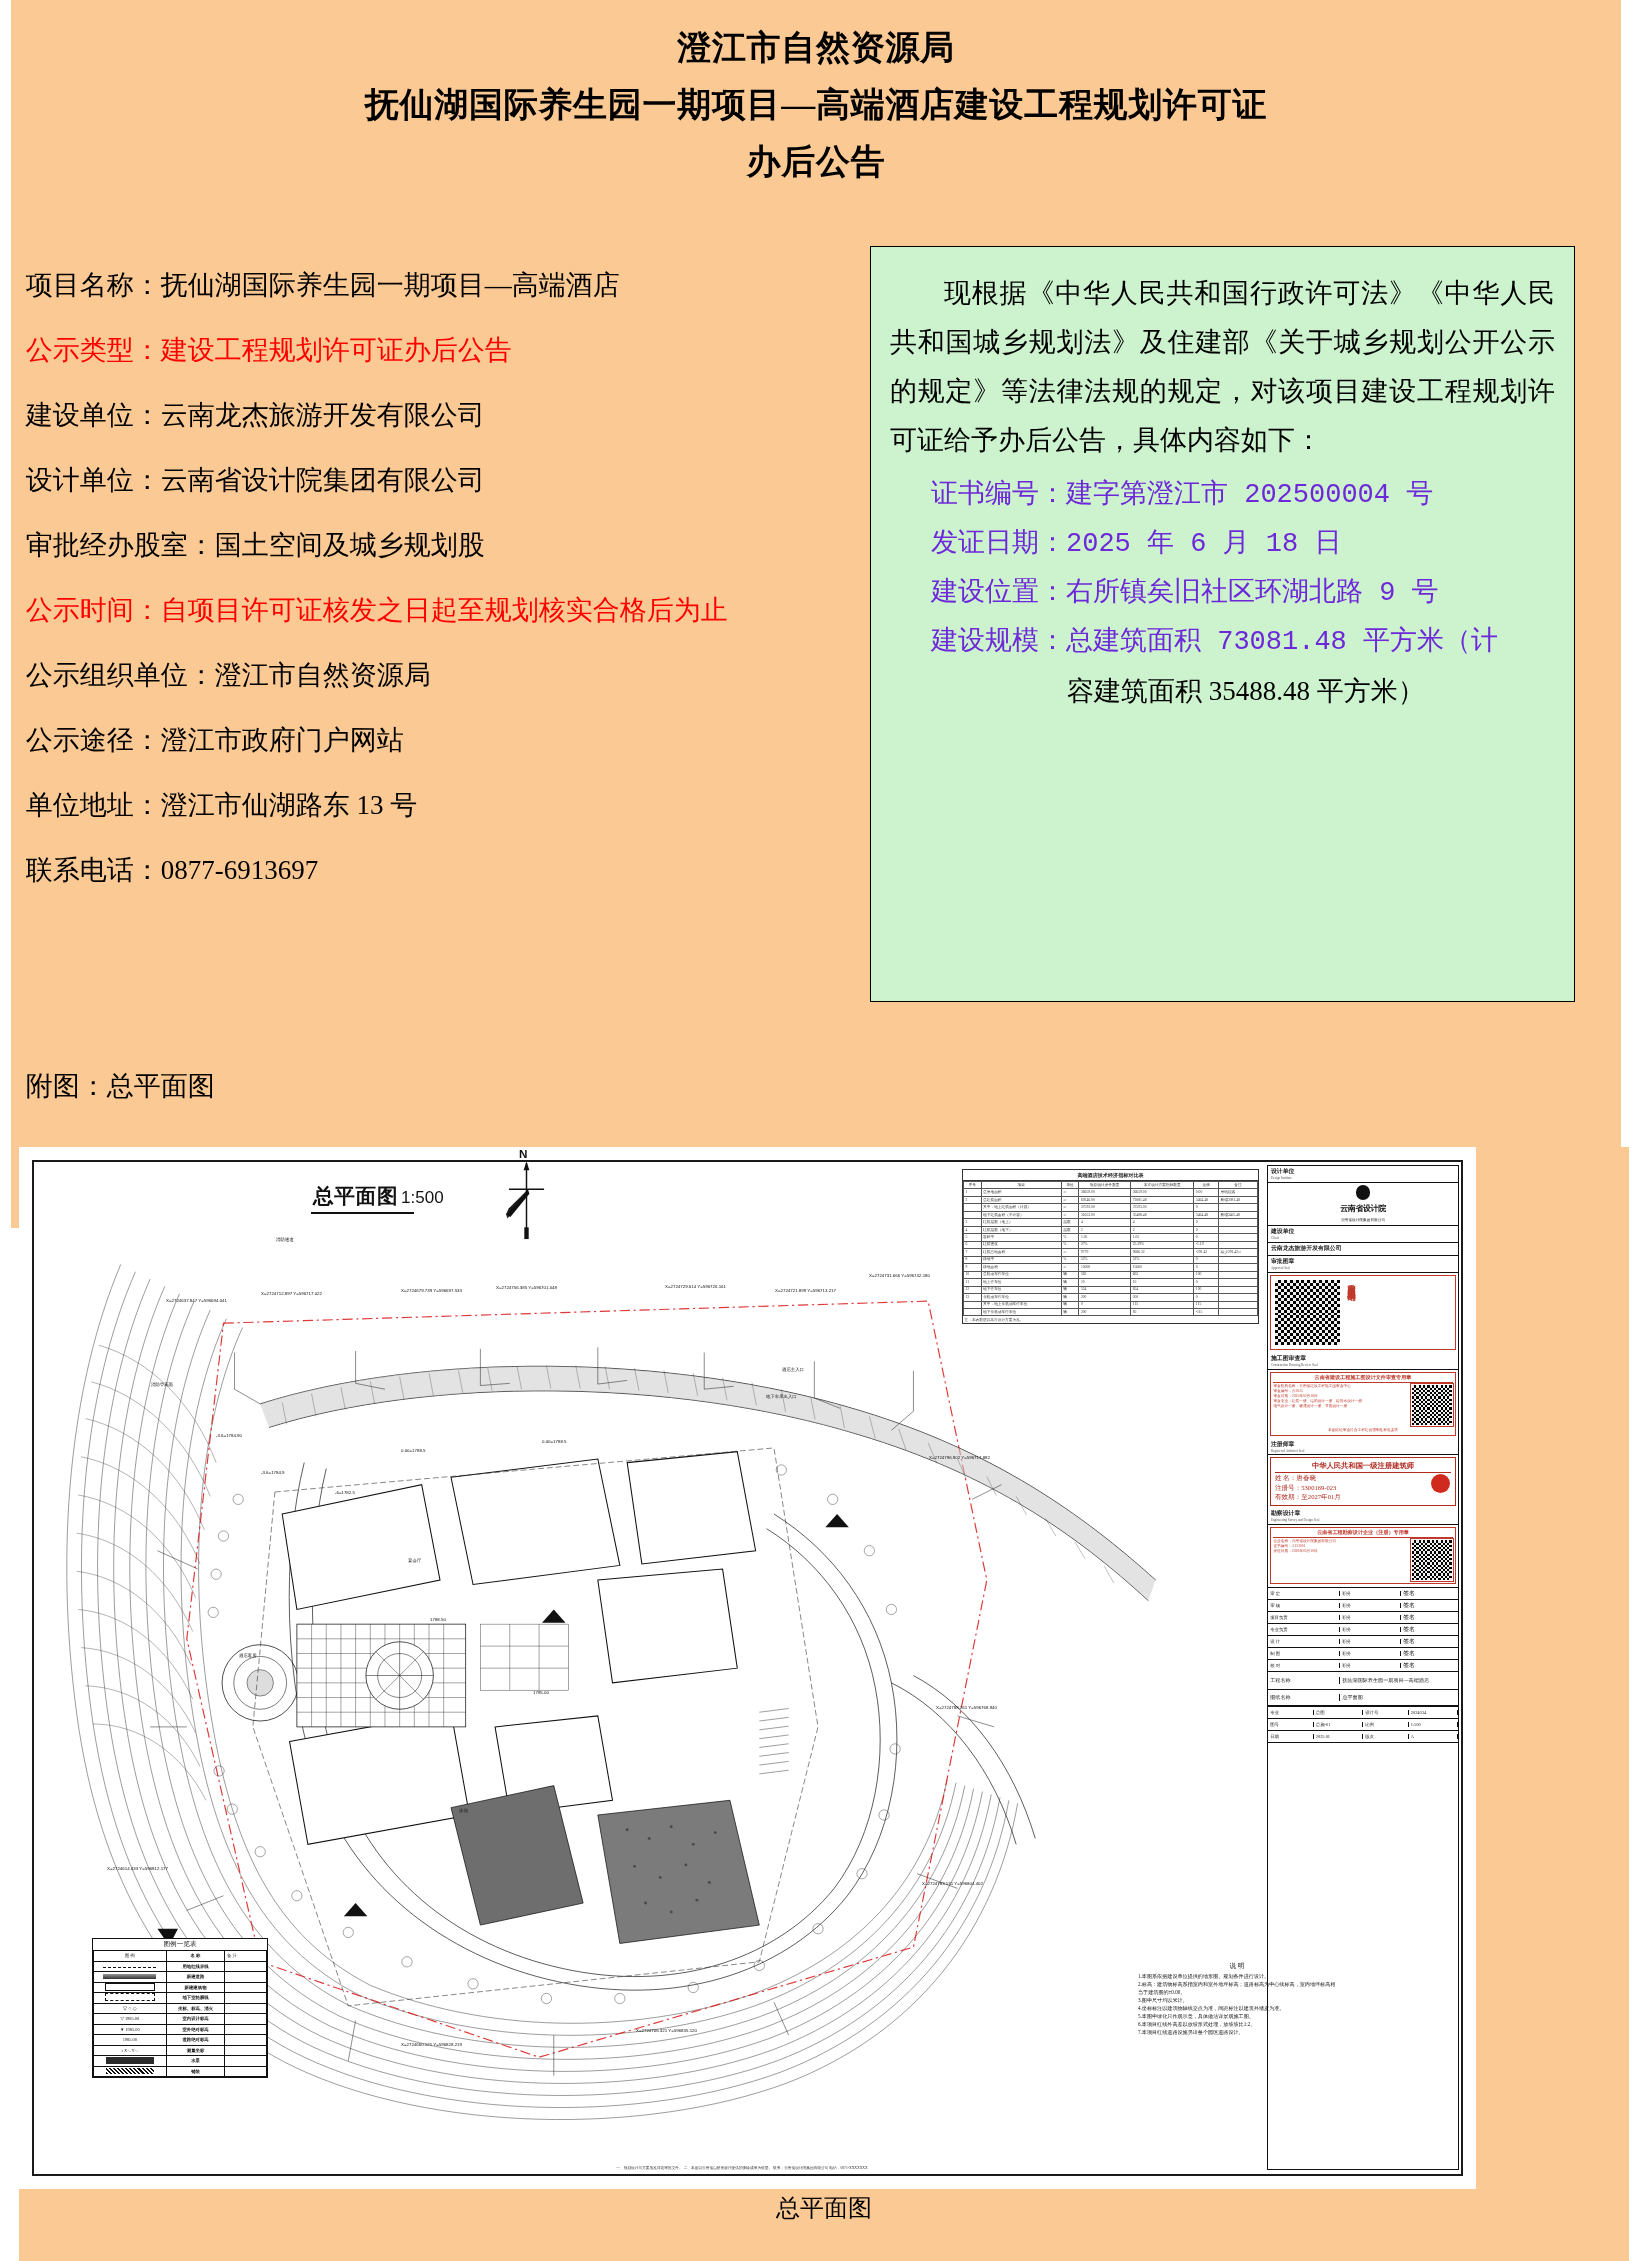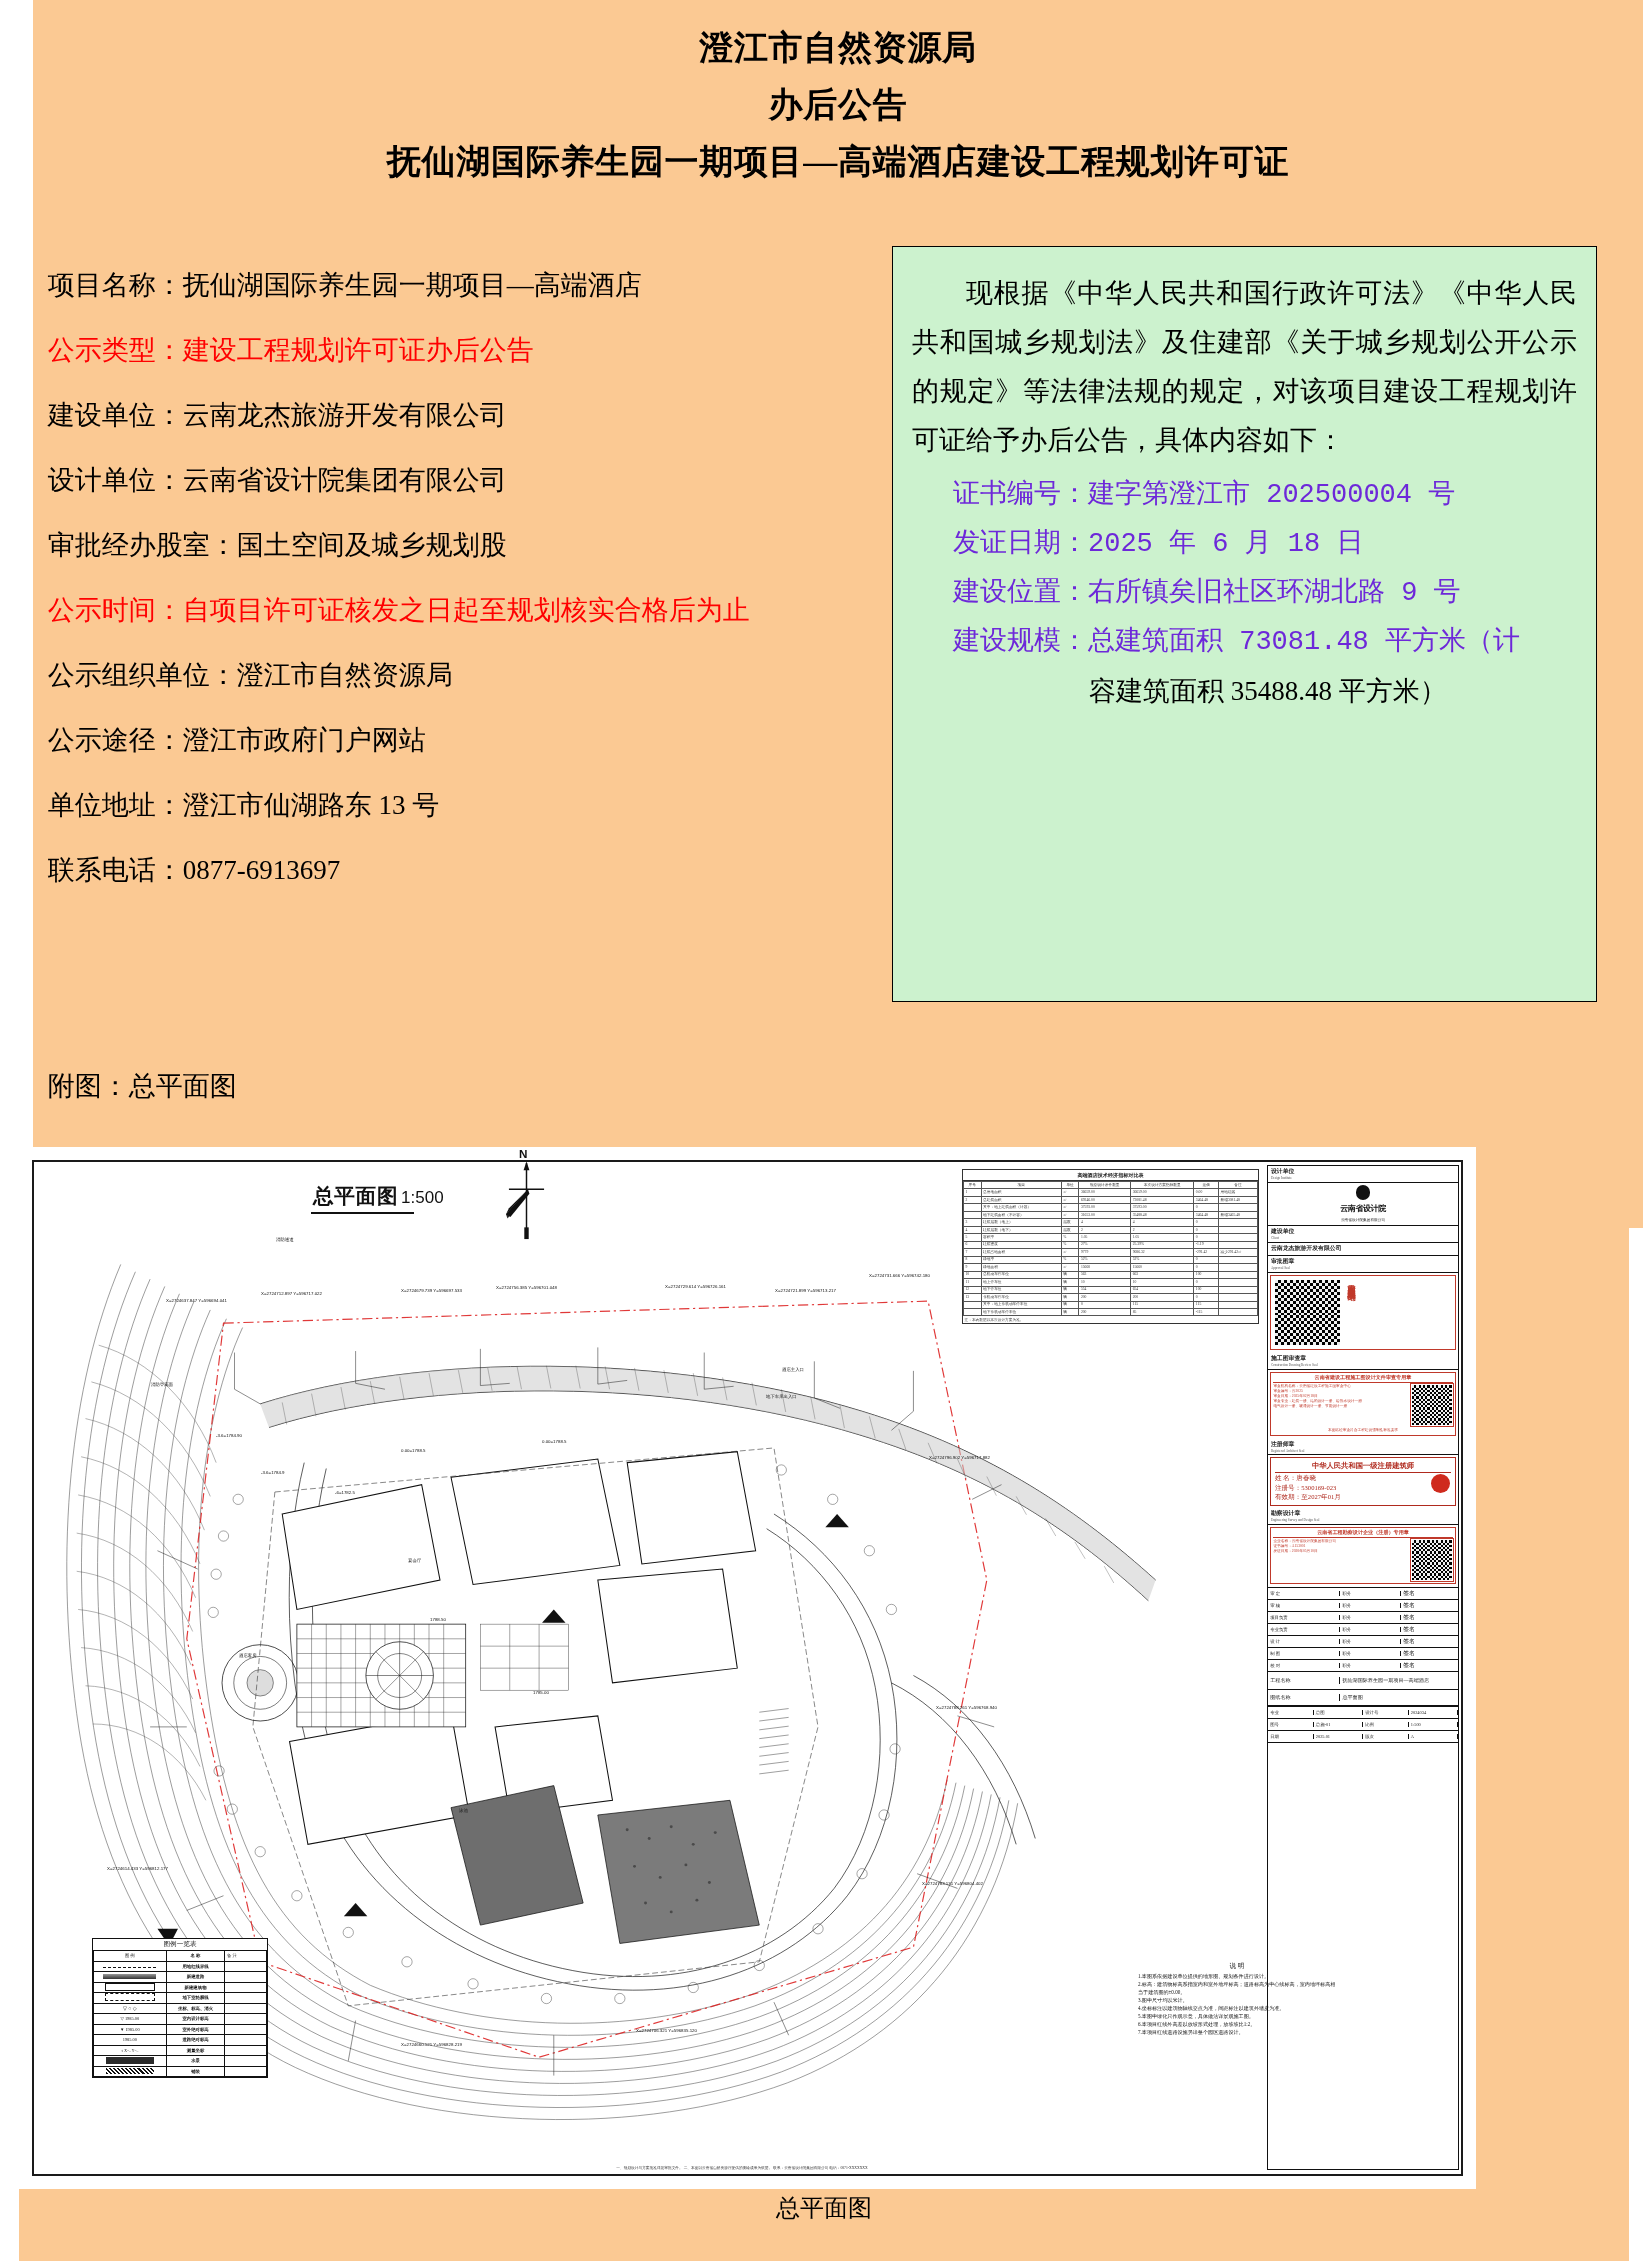--- a/index.html
+++ b/index.html
@@ -11,21 +11,21 @@
     width: 1648px;
     height: 2261px;
     font-family: "Liberation Serif", "DejaVu Serif", serif;
     overflow: hidden;
     position: relative;
   }
 
   
   .notice-panel {
     position: absolute;
-    left: 33px;
+    left: 11px;
     top: 0;
     width: 1610px;
     height: 1228px;
     background: #fbc993;
     box-sizing: border-box;
   }
 
   .title-block {
     padding-top: 19px;
     text-align: center;
@@ -425,22 +425,22 @@
     line-height: 5.1px;
   }
 </style>
 </head>
 <body>
 
 <div class="notice-panel">
 
   <div class="title-block">
     <div class="title-line">澄江市自然资源局</div>
+    <div class="title-line">抚仙湖国际养生园一期项目—高端酒店建设工程规划许可证</div>
     <div class="title-line">办后公告</div>
-    <div class="title-line">抚仙湖国际养生园一期项目—高端酒店建设工程规划许可证</div>
   </div>
 
   <div class="body-columns">
 
     <div class="info-col">
       <div class="info-row">
         <span class="info-label">项目名称：</span><span class="info-value">抚仙湖国际养生园一期项目—高端酒店</span>
       </div>
       <div class="info-row red">
         <span class="info-label">公示类型：</span><span class="info-value">建设工程规划许可证办后公告</span>

